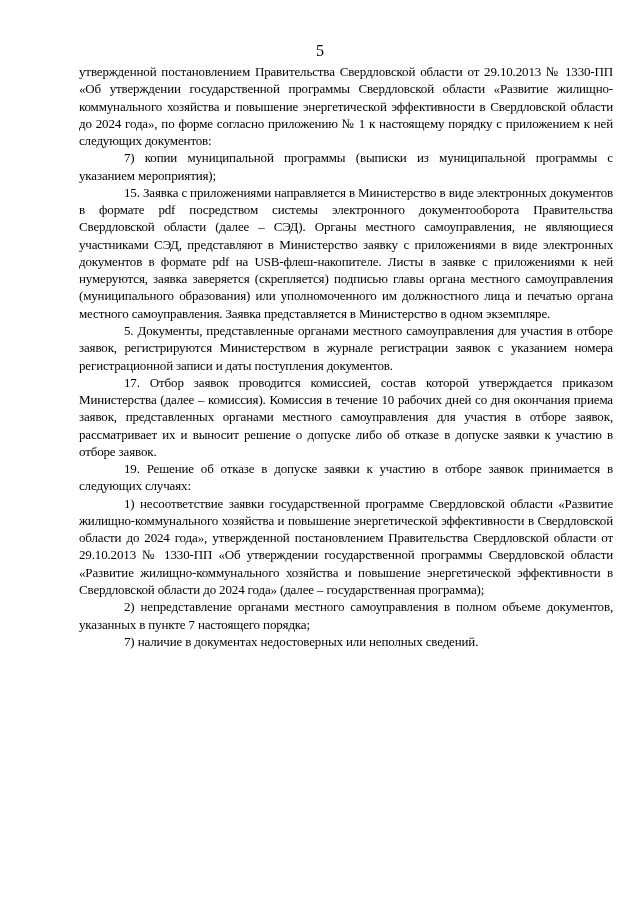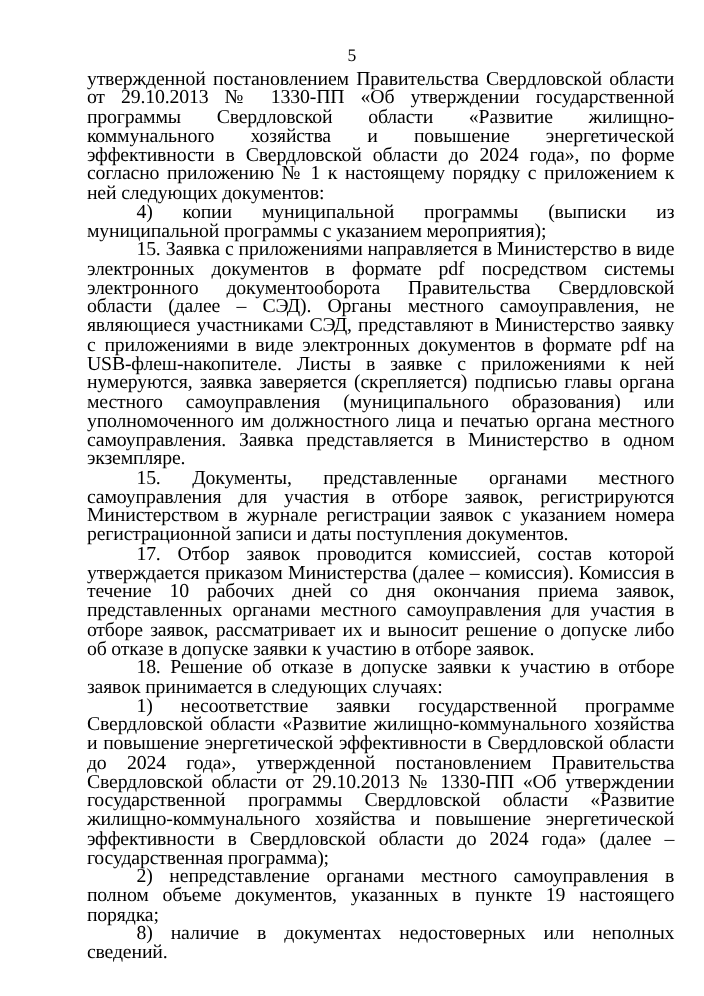--- a/index.html
+++ b/index.html
@@ -6,35 +6,35 @@
     body { width: 640px; height: 905px; position: relative; overflow: hidden; }
     .page {
       position: absolute; left: 0; top: 0; width: 640px; height: 905px; background: #fff;
     }
     .page-number {
       position: absolute; top: 41px; left: 0; width: 640px; text-align: center;
       font-family: "Liberation Serif", serif; font-size: 16px; color: #000; line-height: 20px;
     }
     .body {
       position: absolute; left: 79px; top: 63px; width: 534px;
-      font-family: "Liberation Serif", serif; font-size: 18px; line-height: 17.26px;
+      font-family: "Liberation Serif", serif; font-size: 13px; line-height: 17.26px;
       color: #000; text-align: justify; letter-spacing: -0.15px;
     }
     .body p { margin: 0; }
     .body p.indent { text-indent: 45px; }
   </style>
 </head>
 <body>
 
 <div class="page">
   <div class="page-number">5</div>
   <div class="body">
     <p>утвержденной постановлением Правительства Свердловской области от 29.10.2013 № 1330-ПП «Об утверждении государственной программы Свердловской области «Развитие жилищно-коммунального хозяйства и повышение энергетической эффективности в Свердловской области до 2024 года», по форме согласно приложению № 1 к настоящему порядку с приложением к ней следующих документов:</p>
-    <p class="indent">4) копии муниципальной программы (выписки из муниципальной программы с указанием мероприятия);</p>
+    <p class="indent">7) копии муниципальной программы (выписки из муниципальной программы с указанием мероприятия);</p>
     <p class="indent">15. Заявка с приложениями направляется в Министерство в виде электронных документов в формате pdf посредством системы электронного документооборота Правительства Свердловской области (далее – СЭД). Органы местного самоуправления, не являющиеся участниками СЭД, представляют в Министерство заявку с приложениями в виде электронных документов в формате pdf на USB-флеш-накопителе. Листы в заявке с приложениями к ней нумеруются, заявка заверяется (скрепляется) подписью главы органа местного самоуправления (муниципального образования) или уполномоченного им должностного лица и печатью органа местного самоуправления. Заявка представляется в Министерство в одном экземпляре.</p>
-    <p class="indent">15. Документы, представленные органами местного самоуправления для участия в отборе заявок, регистрируются Министерством в журнале регистрации заявок с указанием номера регистрационной записи и даты поступления документов.</p>
+    <p class="indent">5. Документы, представленные органами местного самоуправления для участия в отборе заявок, регистрируются Министерством в журнале регистрации заявок с указанием номера регистрационной записи и даты поступления документов.</p>
     <p class="indent">17. Отбор заявок проводится комиссией, состав которой утверждается приказом Министерства (далее – комиссия). Комиссия в течение 10 рабочих дней со дня окончания приема заявок, представленных органами местного самоуправления для участия в отборе заявок, рассматривает их и выносит решение о допуске либо об отказе в допуске заявки к участию в отборе заявок.</p>
-    <p class="indent">18. Решение об отказе в допуске заявки к участию в отборе заявок принимается в следующих случаях:</p>
+    <p class="indent">19. Решение об отказе в допуске заявки к участию в отборе заявок принимается в следующих случаях:</p>
     <p class="indent">1) несоответствие заявки государственной программе Свердловской области «Развитие жилищно-коммунального хозяйства и повышение энергетической эффективности в Свердловской области до 2024 года», утвержденной постановлением Правительства Свердловской области от 29.10.2013 № 1330-ПП «Об утверждении государственной программы Свердловской области «Развитие жилищно-коммунального хозяйства и повышение энергетической эффективности в Свердловской области до 2024 года» (далее – государственная программа);</p>
-    <p class="indent">2) непредставление органами местного самоуправления в полном объеме документов, указанных в пункте 19 настоящего порядка;</p>
-    <p class="indent">8) наличие в документах недостоверных или неполных сведений.</p>
+    <p class="indent">2) непредставление органами местного самоуправления в полном объеме документов, указанных в пункте 7 настоящего порядка;</p>
+    <p class="indent">7) наличие в документах недостоверных или неполных сведений.</p>
   </div>
 </div>
 
 </body></html>

